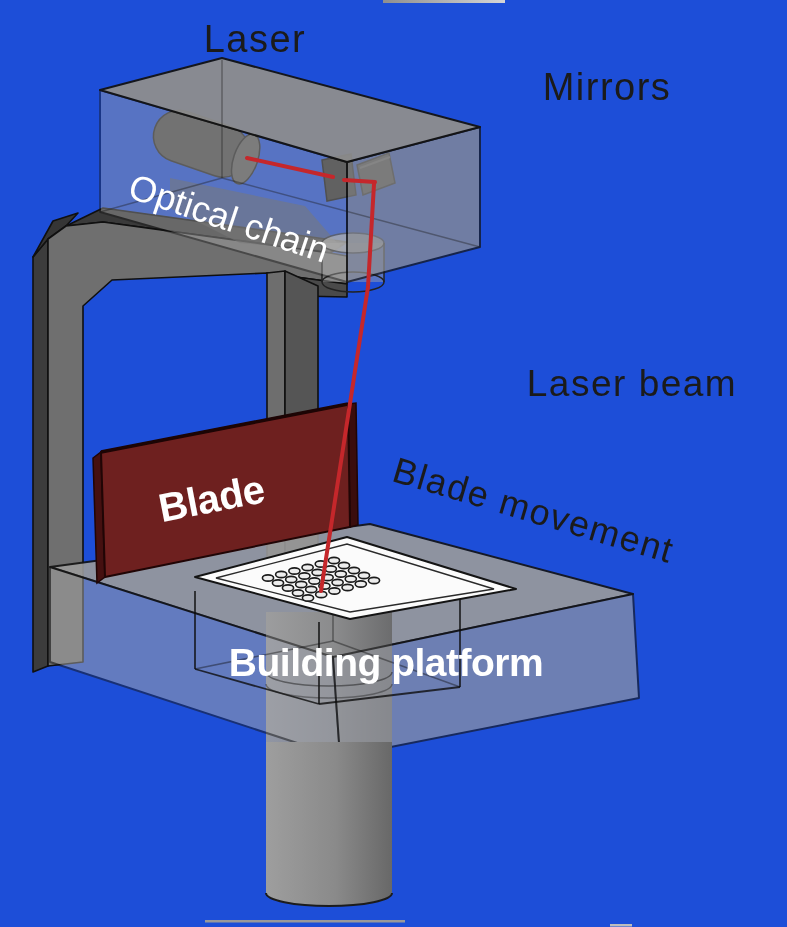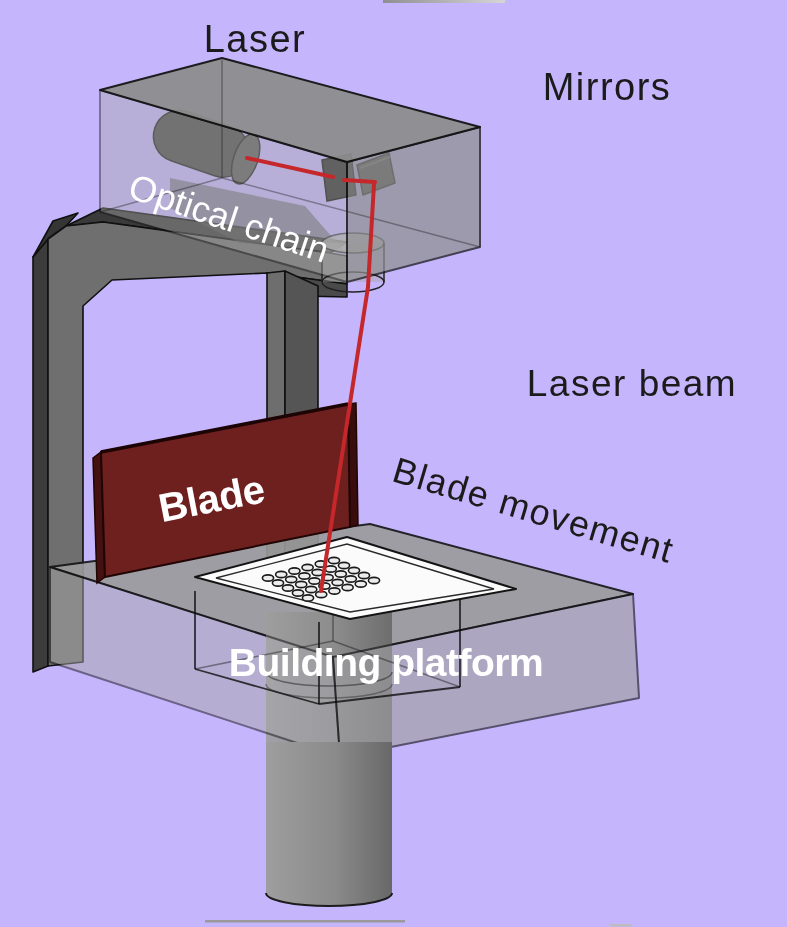--- a/index.html
+++ b/index.html
@@ -1,16 +1,16 @@
 <!DOCTYPE html>
 <html><head>
 <meta charset="utf-8">
 <style>
   html,body { margin:0; padding:0; background:#ffffff; }
-  .stage { position:relative; width:787px; height:927px; background:#c4b5fd; overflow:hidden; }
+  .stage { position:relative; width:787px; height:927px; background:#1d4ed8; overflow:hidden; }
   svg { display:block; }
   .edge   { stroke:#141414; stroke-width:2; stroke-linejoin:round; }
   .thin   { stroke:#101010; stroke-width:1.6; stroke-linejoin:round; }
   .hidden-edge { stroke:#1a1a1a; stroke-width:1.5; opacity:.38; }
   .wire   { stroke:#0e0e0e; stroke-width:1.8; fill:none; opacity:.8; }
   .wire-back { stroke:#0e0e0e; stroke-width:1.5; fill:none; opacity:.42; }
   .beam   { stroke:#c5272b; stroke-width:4; stroke-linecap:round; fill:none; }
   .part   { fill:#ededed; stroke:#1b1b1b; stroke-width:1.6; }
   .lbl    { font-family:"Liberation Sans", sans-serif; fill:#1b1b1b; letter-spacing:1.5px; }
   .lbl-white { font-family:"Liberation Sans", sans-serif; fill:#ffffff; }

